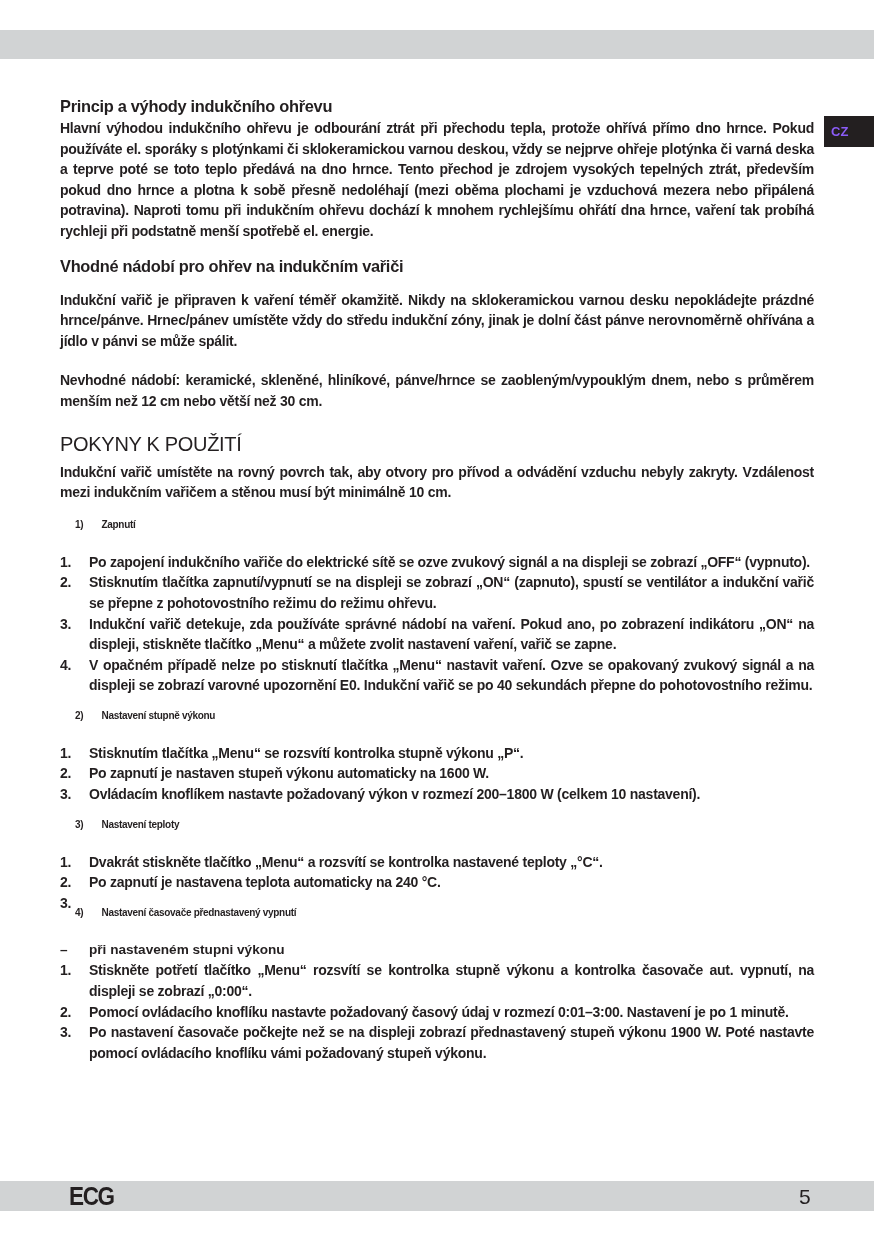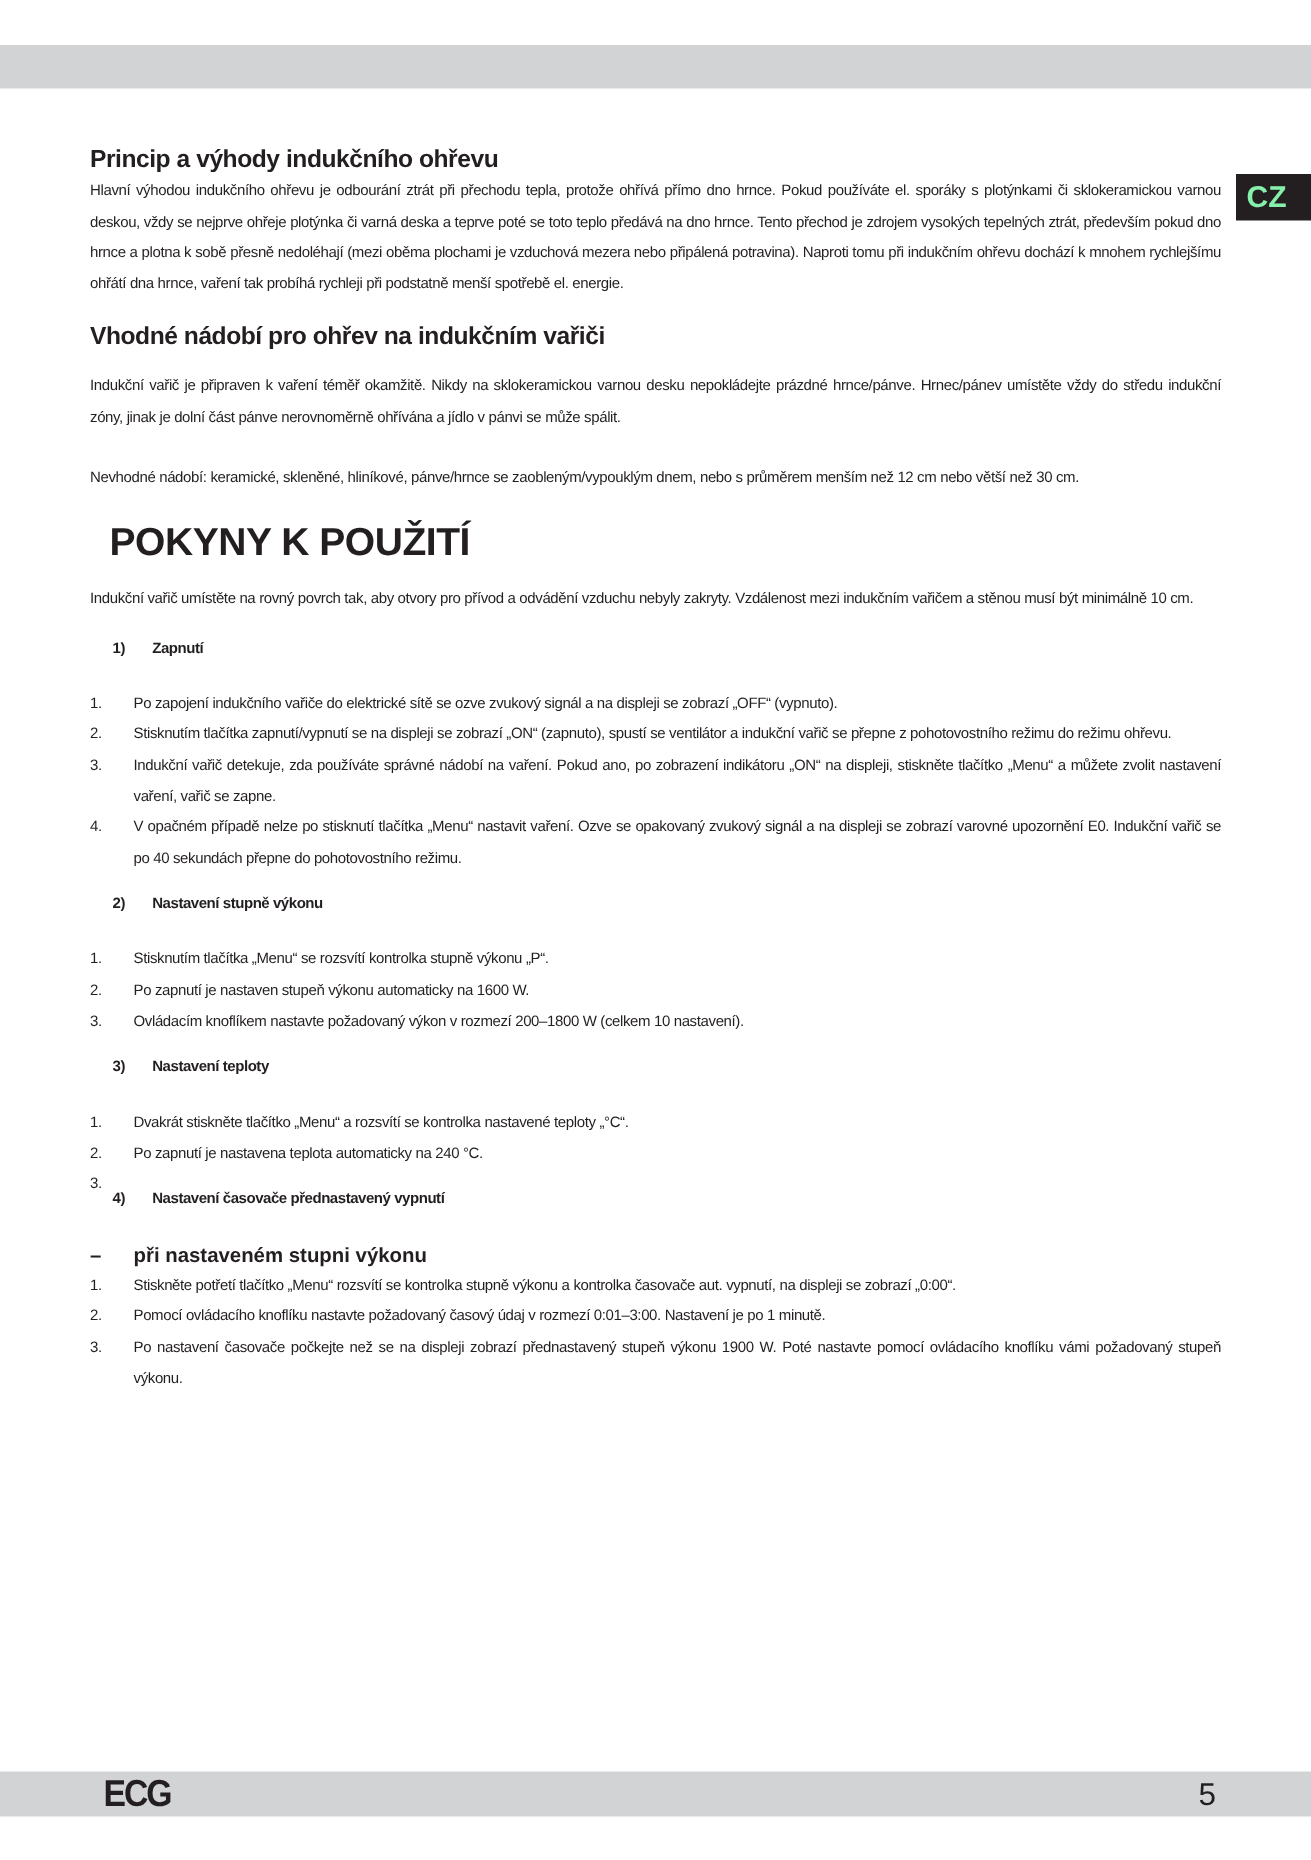--- a/index.html
+++ b/index.html
@@ -5,26 +5,26 @@
   html, body { margin: 0; padding: 0; }
   body {
     width: 874px; height: 1240px; position: relative; background: #ffffff;
     font-family: "Liberation Sans", sans-serif; color: #231f20; overflow: hidden;
   }
   .top-bar { position: absolute; left: 0; top: 30px; width: 874px; height: 29px; background: #d1d3d4; }
   .foot-bar { position: absolute; left: 0; top: 1181px; width: 874px; height: 30px; background: #d1d3d4; }
   .logo { position: absolute; left: 69px; top: 1181px; height: 30px; line-height: 30px;
     font-family: "Liberation Sans", sans-serif; font-weight: bold; font-size: 25px; letter-spacing: -1.5px; color: #231f20; transform: scaleX(0.9); transform-origin: left center; }
   .page-num { position: absolute; left: 799px; top: 1181px; height: 30px; line-height: 31px; font-size: 21px; color: #231f20; }
-  .lang-tab { position: absolute; left: 824px; top: 116px; width: 50px; height: 31px; background: #231f20; color: #86efac;
-    font-weight: bold; font-size: 20px; line-height: 32px; padding-left: 7px; box-sizing: border-box; }
+  .lang-tab { position: absolute; left: 824px; top: 116px; width: 50px; height: 31px; background: #231f20; color: #8b5cf6;
+    font-weight: bold; font-size: 13px; line-height: 32px; padding-left: 7px; box-sizing: border-box; }
   .content { position: absolute; left: 60px; top: 94px; width: 754px; }
-  .content p, .content li { font-size: 10px; line-height: 20.6px; margin: 0; text-align: justify; letter-spacing: -0.25px; }
+  .content p, .content li { font-size: 14px; line-height: 20.6px; margin: 0; text-align: justify; letter-spacing: -0.25px; font-weight: bold; }
   h2.section { font-size: 16.4px; font-weight: bold; margin: 0; line-height: 24px; letter-spacing: -0.3px; }
-  h1.big { font-size: 26px; font-weight: bold; margin: 13px; line-height: 32px; letter-spacing: -0.3px; }
+  h1.big { font-size: 20px; font-weight: normal; margin: 0; line-height: 32px; letter-spacing: -0.3px; }
   h3.sub { font-size: 10px; font-weight: bold; margin: 15px; line-height: 24px; letter-spacing: -0.3px; }
   h3.sub .num { display: inline-block; width: 24px; }
   ol { list-style: none; margin: 0; padding: 0; }
   ol li { position: relative; padding-left: 29px; }
   ol li .idx { position: absolute; left: 0; top: 0; }
   .dash-item { position: relative; padding-left: 29px; font-weight: bold; font-size: 13.6px; line-height: 20.6px; }
   .dash-item .idx { position: absolute; left: 0; font-weight: bold; }
 </style>
 </head>
 <body>

